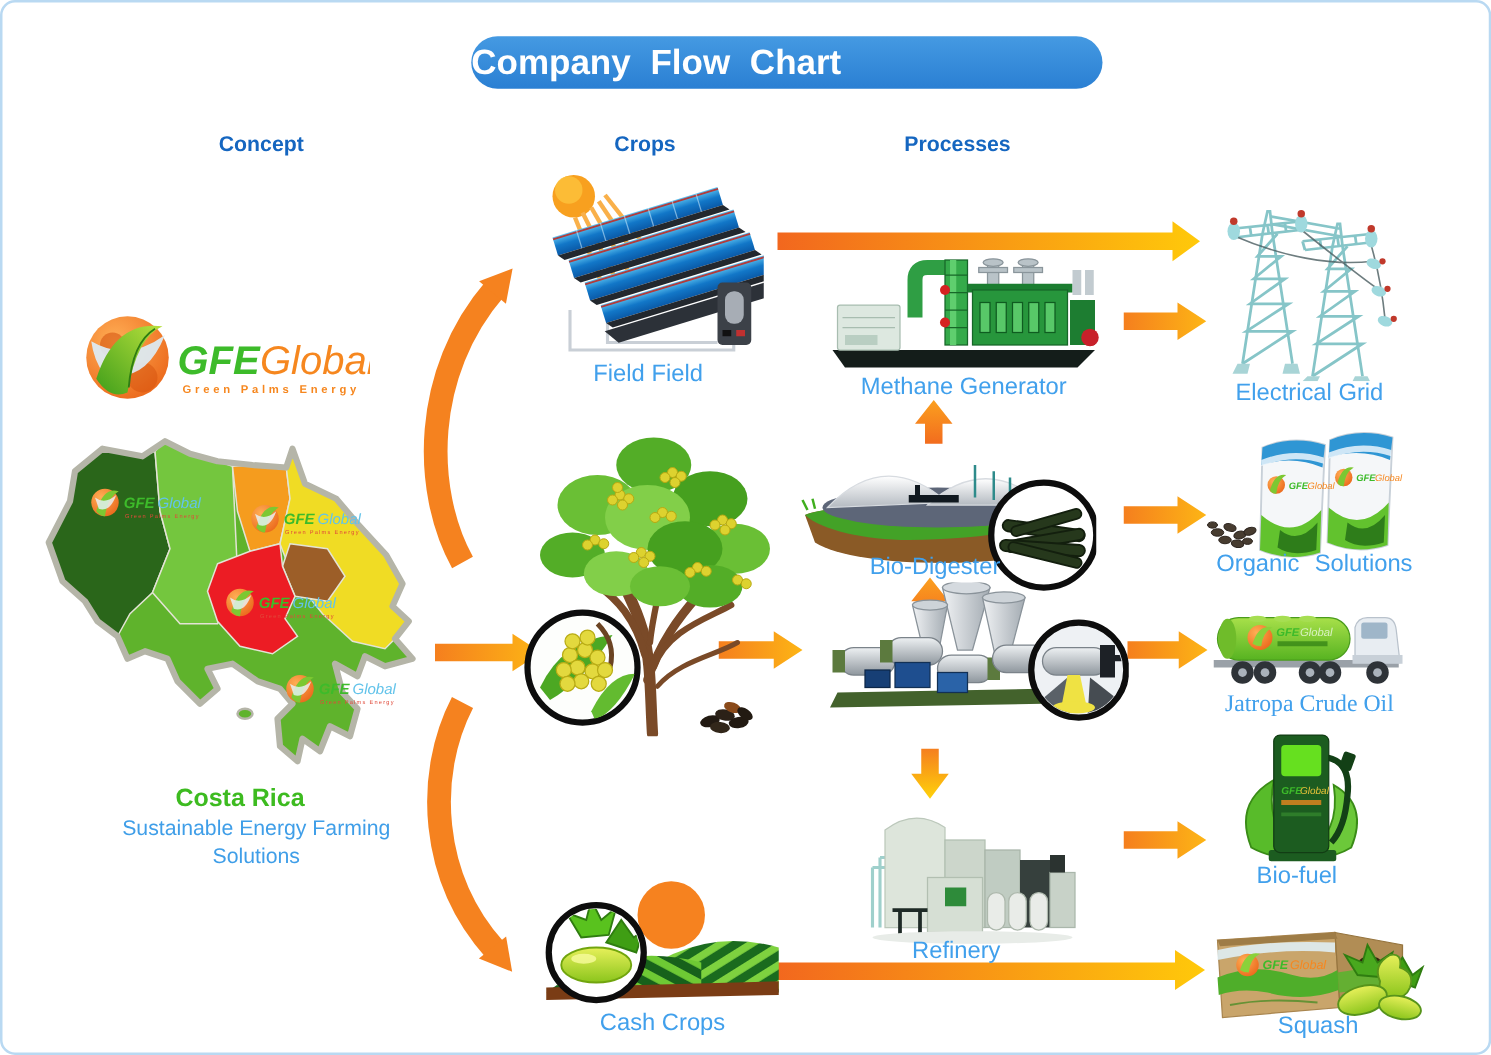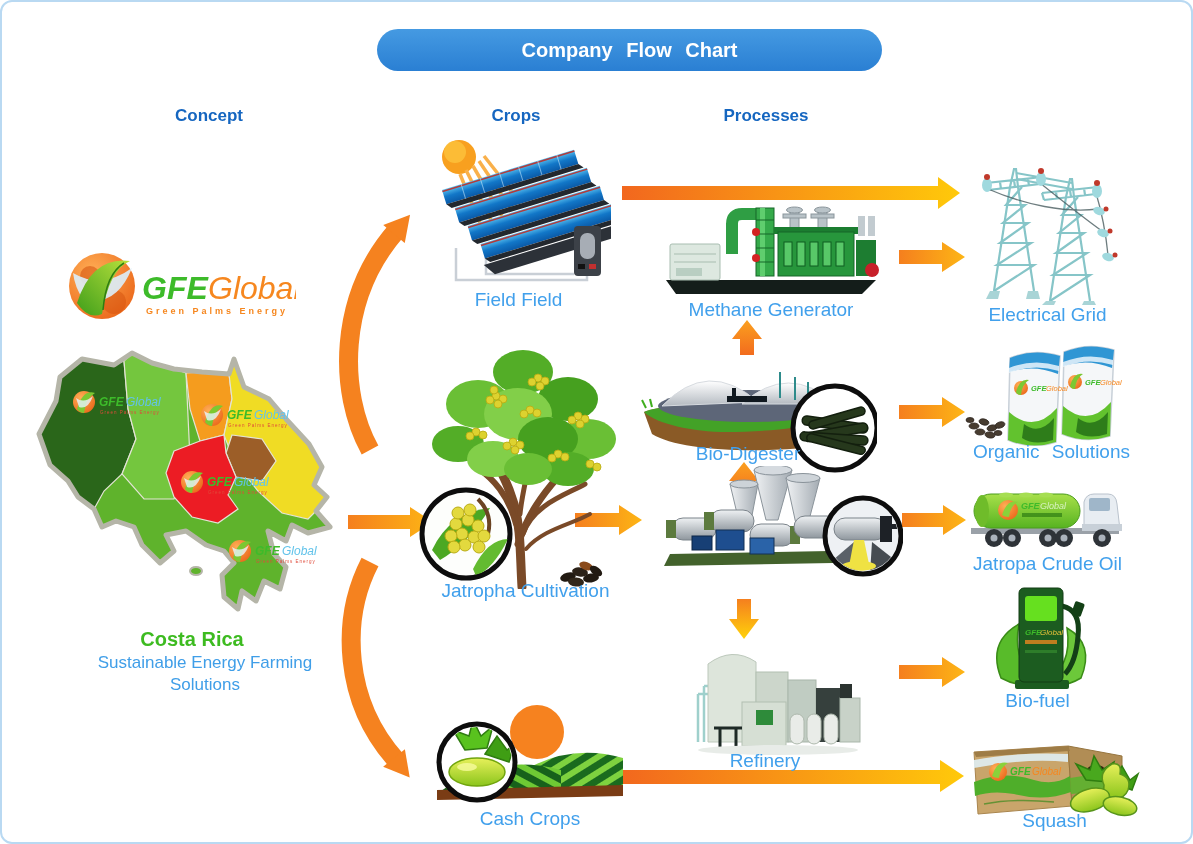--- a/index.html
+++ b/index.html
@@ -1,18 +1,18 @@
 <!DOCTYPE html>
 <html><head>
 <meta charset="utf-8">
 <style>
   html,body{margin:0;padding:0;background:#fff;font-family:"Liberation Sans",sans-serif;}
   #canvas{position:relative;width:1193px;height:844px;background:#fff;border:2px solid #b9d9f2;border-radius:12px;overflow:hidden;box-sizing:border-box;}
   .abs{position:absolute;}
-  #title-pill{left:375px;top:27px;width:505px;height:42px;background:linear-gradient(#459ae2,#2a7fd3);border-radius:21px;color:#fff;font-size:20px;font-weight:bold;text-align:center;line-height:42px;word-spacing:8px;}
+  #title-pill{left:375px;top:27px;width:505px;height:42px;background:linear-gradient(#459ae2,#2a7fd3);border-radius:21px;color:#fff;font-size:28px;font-weight:bold;line-height:42px;word-spacing:8px;}
   .col-header{top:104px;width:200px;text-align:center;color:#1566c0;font-weight:bold;font-size:17px;}
   .node-label{text-align:center;color:#41a0ec;font-size:19px;}
   .wide{word-spacing:7px;}
   #country-label{left:80px;top:626px;width:220px;text-align:center;color:#3dbb20;font-weight:bold;font-size:20px;}
   #concept-tagline{left:78px;top:650px;width:250px;text-align:center;color:#3f9ee8;font-size:17px;line-height:22px;}
   svg{display:block;}
   svg text{font-family:"Liberation Sans",sans-serif;}
   .logo-gfe{font-style:italic;font-weight:bold;fill:#3dbb2a;}
   .logo-global{font-style:italic;fill:#f6871f;}
   .overlay{left:0;top:0;pointer-events:none;}
@@ -316,21 +316,20 @@
           <circle cx="33" cy="192" r="6"></circle>
           <circle cx="47" cy="201" r="6"></circle>
           <circle cx="61" cy="203" r="6"></circle>
           <circle cx="36" cy="203" r="6"></circle>
           <circle cx="52" cy="166" r="6"></circle>
           <circle cx="40" cy="169" r="6"></circle>
           <circle cx="66" cy="192" r="6"></circle>
     </g>
   </g>
 </svg>
-<div class="abs node-label" style="left:416px;top:578px;width:215px;">Jatropha Cultivation</div>
 
 <svg class="abs" style="left:433px;top:700px;" width="190" height="105" viewBox="0 0 190 105">
   <defs>
         <clipPath id="cc">
           <circle cx="42" cy="60" r="35"></circle>
         </clipPath>
       </defs>
   <circle cx="102" cy="30" r="27" fill="#f6821f"></circle>
   <g>
     <path d="M58 92 Q118 36 188 56 L188 92 Z" fill="url(#rows1)"></path>
@@ -554,21 +553,21 @@
     <circle cx="46" cy="52" r="9" fill="#2e3338"></circle>
         <circle cx="46" cy="52" r="3.5" fill="#aab2bb"></circle>
     <circle cx="82" cy="52" r="9" fill="#2e3338"></circle>
         <circle cx="82" cy="52" r="3.5" fill="#aab2bb"></circle>
     <circle cx="98" cy="52" r="9" fill="#2e3338"></circle>
         <circle cx="98" cy="52" r="3.5" fill="#aab2bb"></circle>
     <circle cx="136" cy="52" r="9" fill="#2e3338"></circle>
         <circle cx="136" cy="52" r="3.5" fill="#aab2bb"></circle>
   </g>
 </svg>
-<div class="abs node-label" style="left:958px;top:551px;width:175px;">Jatropa Crude Oil</div>
+<div class="abs node-label" style="left:958px;top:551px;width:175px;font-family:Liberation Serif, serif;">Jatropa Crude Oil</div>
 
 <svg class="abs" style="left:983px;top:578px;" width="112" height="118" viewBox="0 0 112 118">
   <path d="M16 98 Q2 62 34 44 Q26 86 58 102 Q38 110 16 98 Z" fill="#58bb2a" stroke="#3a8c17" stroke-width="1.5"></path>
   <path d="M96 98 Q110 64 82 48 Q88 88 58 102 Q76 110 96 98 Z" fill="#6cc83a" stroke="#3a8c17" stroke-width="1.5"></path>
   <path d="M77 26 Q96 30 93 56 Q91 82 80 94" stroke="#134016" stroke-width="5" fill="none"></path>
   <rect x="88" y="22" width="10" height="14" rx="2" fill="#134016" transform="rotate(20 93 29)"></rect>
   <rect x="30" y="100" width="54" height="9" rx="2" fill="#1c5c20"></rect>
   <rect x="34" y="8" width="44" height="94" rx="5" fill="#1c5c20" stroke="#123d14"></rect>
   <rect x="40" y="16" width="32" height="25" rx="3" fill="#66e01f"></rect>
   <text x="40" y="55" font-size="8" class="logo-gfe" fill="#9ae23a">GFE</text>

